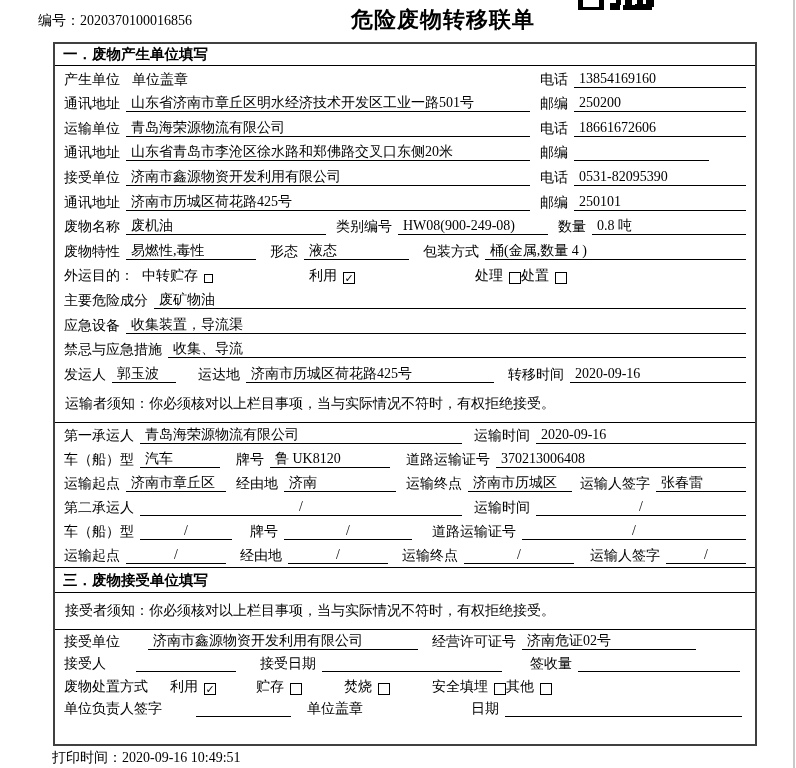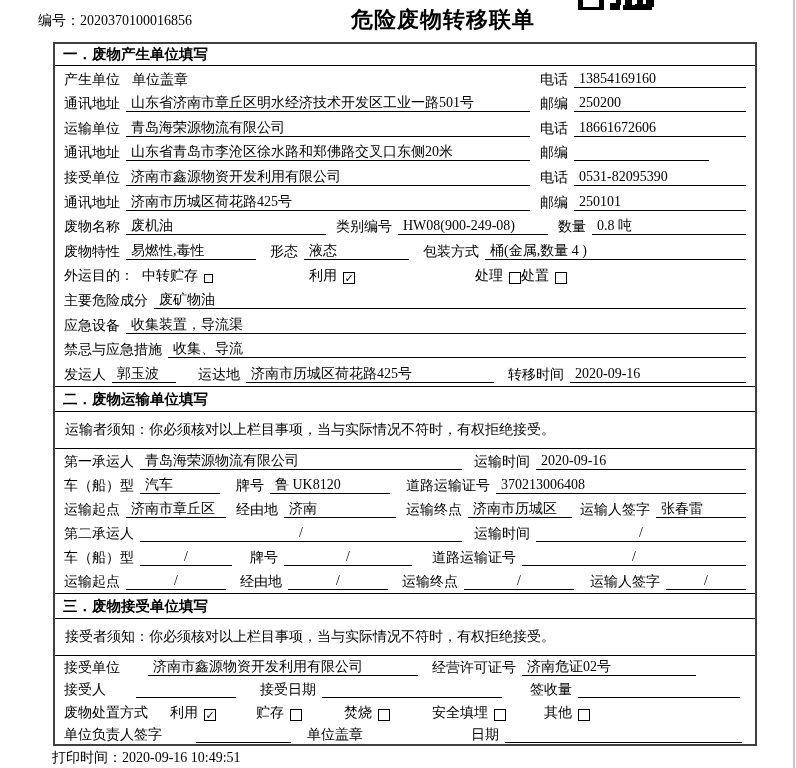--- a/index.html
+++ b/index.html
@@ -148,21 +148,20 @@
 
   <div class="row r1">
     <span class="lb">发运人</span>
     <span class="fld" style="width:64px">郭玉波</span>
     <span class="lb" style="margin-left:22px">运达地</span>
     <span class="fld" style="width:248px">济南市历城区荷花路425号</span>
     <span class="lb" style="margin-left:14px">转移时间</span>
     <span class="fld grow">2020-09-16</span>
   </div>
 
-  <div class="sec-title mid">二．废物运输单位填写</div>
   <div class="notice">运输者须知：你必须核对以上栏目事项，当与实际情况不符时，有权拒绝接受。</div>
 
   <div class="row r2">
     <span class="lb">第一承运人</span>
     <span class="fld" style="width:322px">青岛海荣源物流有限公司</span>
     <span class="lb" style="margin-left:12px">运输时间</span>
     <span class="fld grow">2020-09-16</span>
   </div>
 
   <div class="row r2">
@@ -234,21 +233,21 @@
   <div class="row r3">
     <span class="lb">废物处置方式</span>
     <span class="lb" style="margin-left:22px">利用</span>
     <span class="cb">✓</span>
     <span class="lb" style="margin-left:40px">贮存</span>
     <span class="cb"></span>
     <span class="lb" style="margin-left:42px">焚烧</span>
     <span class="cb"></span>
     <span class="lb" style="margin-left:42px">安全填埋</span>
     <span class="cb"></span>
-    <span class="lb" style="margin-left:38px">其他</span>
+    <span class="lb" style="">其他</span>
     <span class="cb"></span>
   </div>
 
   <div class="row r3">
     <span class="lb">单位负责人签字</span>
     <span class="fld" style="width:95px;margin-left:34px"></span>
     <span class="lb" style="margin-left:16px">单位盖章</span>
     <span class="lb" style="margin-left:108px">日期</span>
     <span class="fld grow" style="margin-right:4px"></span>
   </div>

